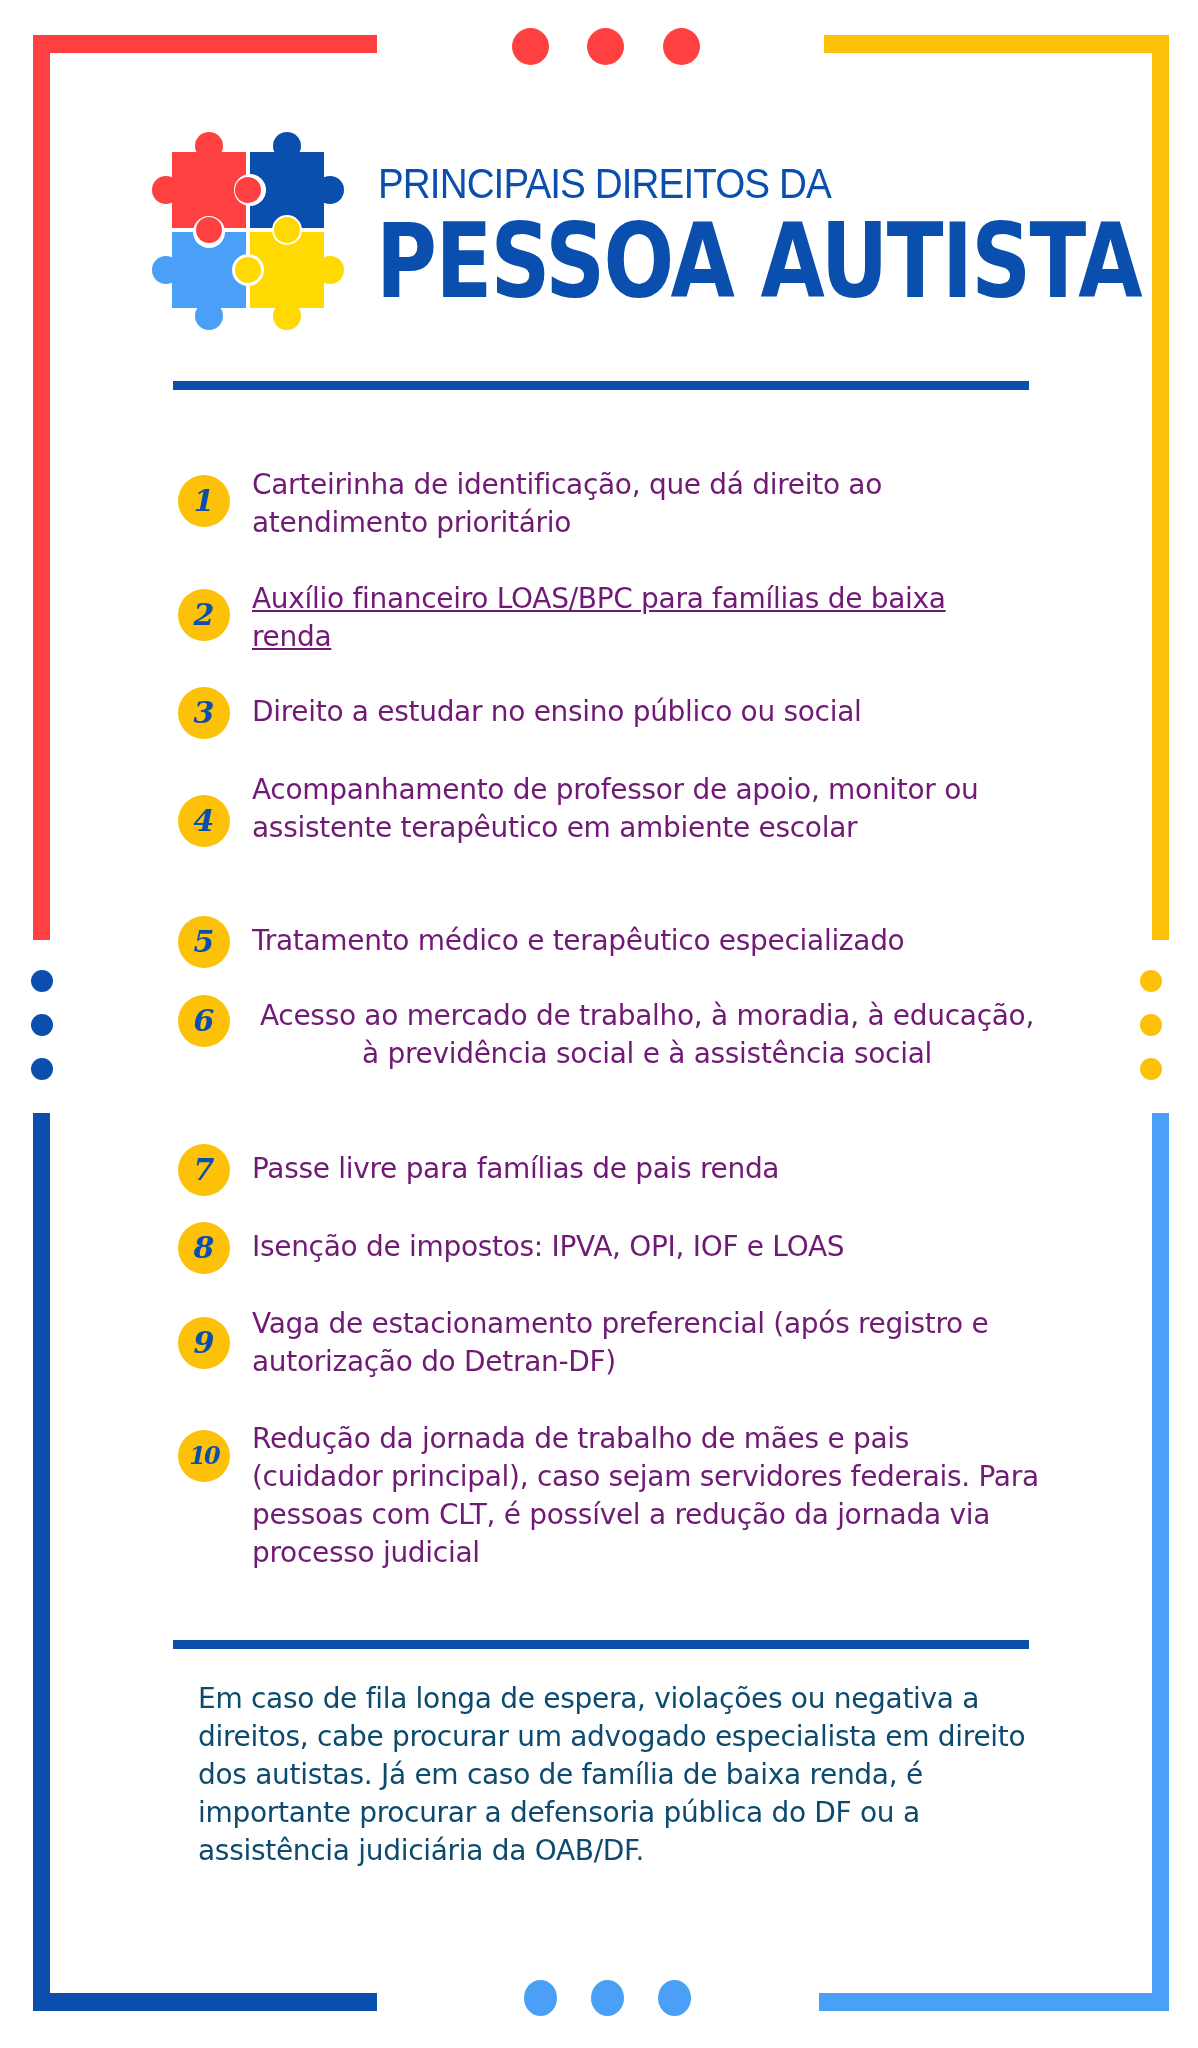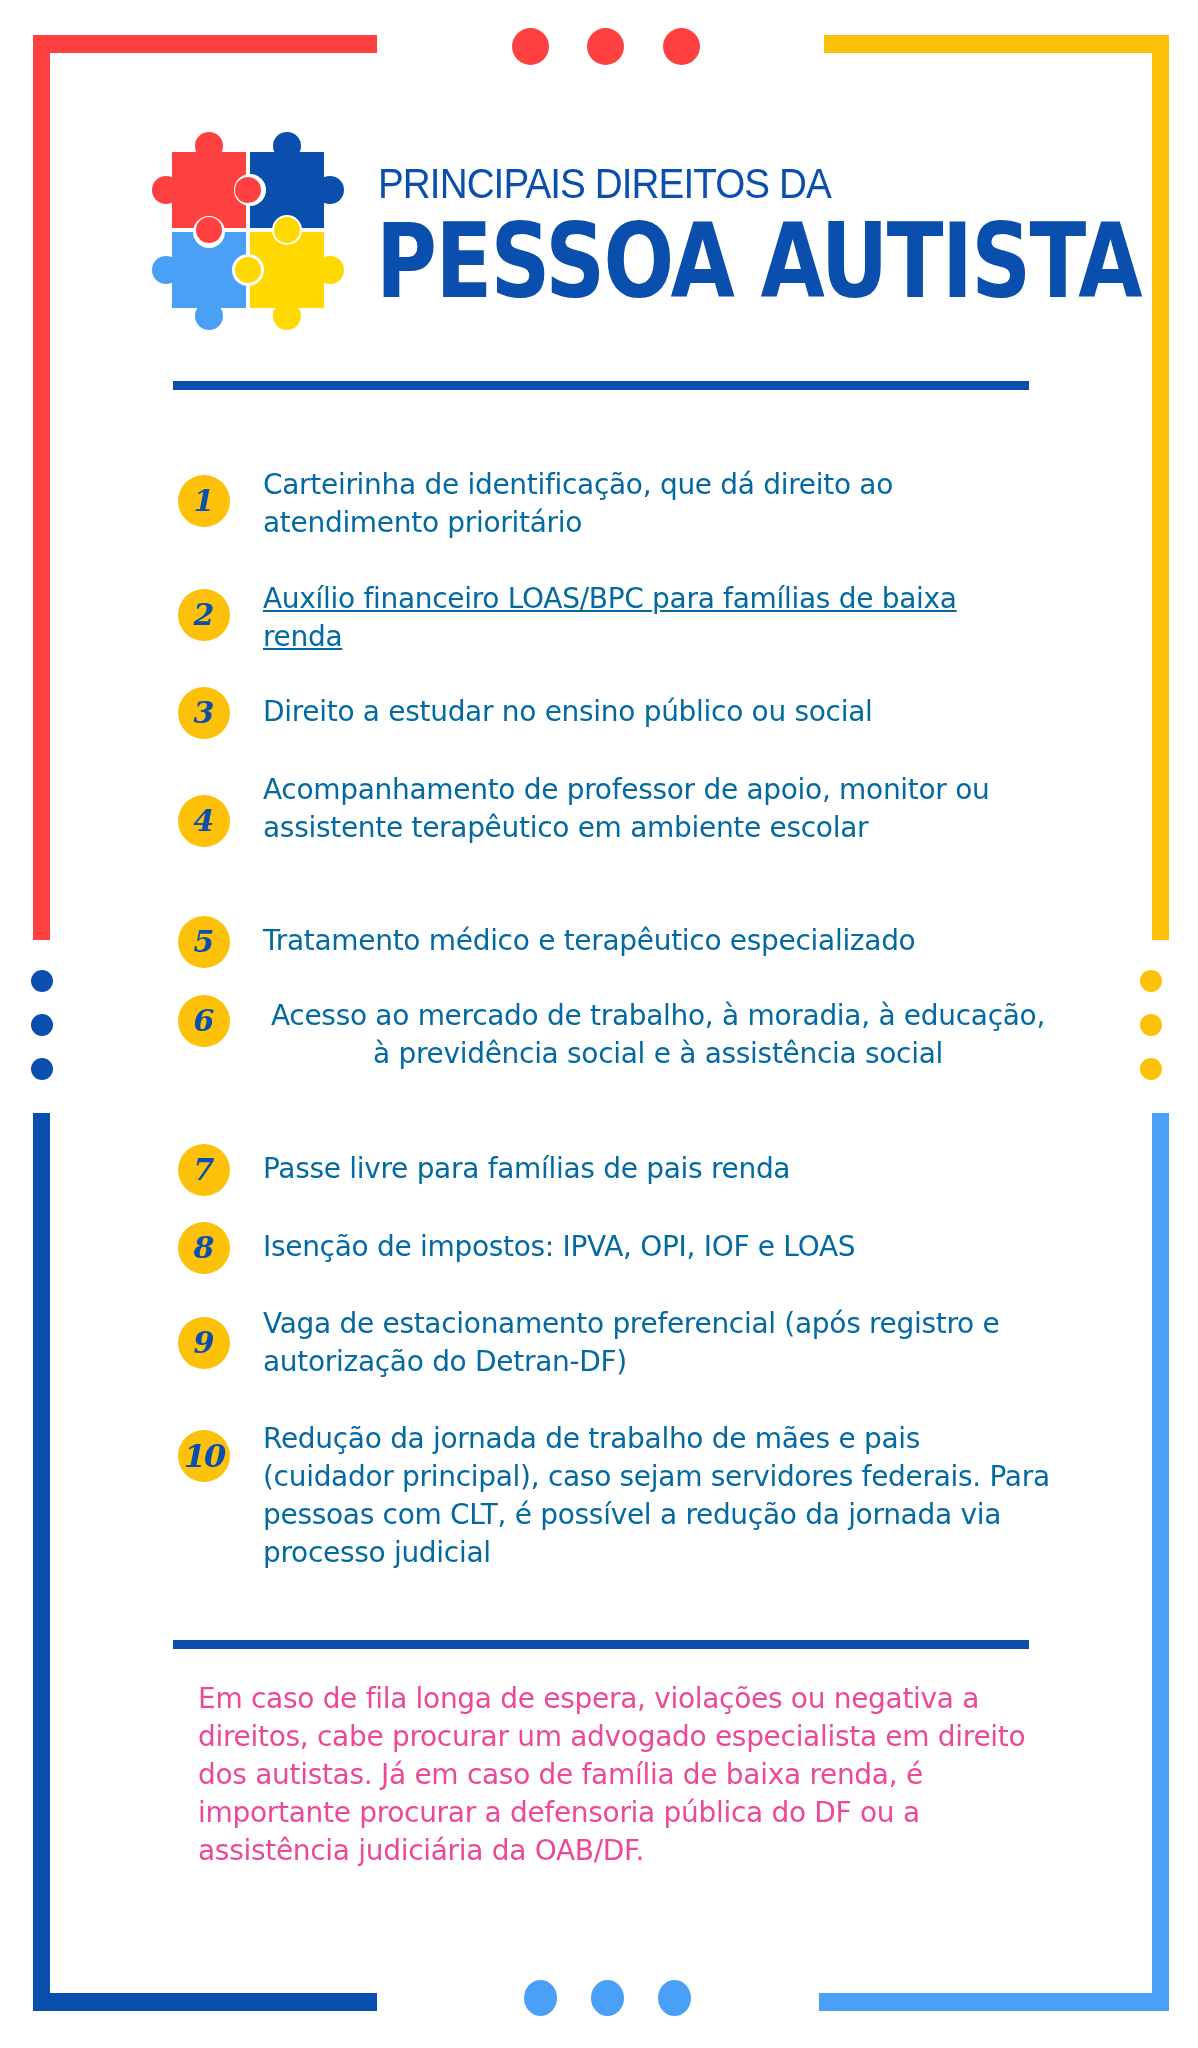--- a/index.html
+++ b/index.html
@@ -5,23 +5,23 @@
   html, body { margin:0; padding:0; background:#ffffff; }
   body { width:1198px; height:2048px; position:relative; overflow:hidden; font-family:"DejaVu Sans", sans-serif; }
   .abs { position:absolute; }
   .bar { position:absolute; }
   .dot { position:absolute; border-radius:50%; }
   .title-small { position:absolute; left:378px; top:160px; font-family:"Liberation Sans", sans-serif; font-size:42px; color:#0a4fad; letter-spacing:-1px; font-weight:normal; white-space:nowrap; transform:scaleX(0.92); transform-origin:left; }
   .title-big { position:absolute; left:376px; top:206px; font-family:"DejaVu Sans", sans-serif; font-weight:bold; font-size:104px; line-height:110px; color:#0a4fad; letter-spacing:-2px; white-space:nowrap; transform:scaleX(0.8); transform-origin:left; }
   .divider { position:absolute; left:173px; width:856px; height:9px; background:#0a4fad; }
   .item { position:absolute; left:178px; width:860px; }
   .badge { position:absolute; left:0; width:52px; height:52px; border-radius:50%; background:#fdc10a; color:#0a4fad; font-family:"DejaVu Serif", serif; font-style:italic; font-weight:bold; font-size:30px; line-height:52px; text-align:center; }
-  .badge.two { font-size:32px; letter-spacing:-2px; }
-  .item-text { position:absolute; left:85px; width:780px; color:#0369a1; font-family:"DejaVu Sans", sans-serif; font-size:28px; line-height:38px; letter-spacing:-0.3px; }
-  .footer { position:absolute; left:198px; top:1680px; width:830px; color:#ec4899; font-family:"DejaVu Sans", sans-serif; font-size:28px; line-height:38px; letter-spacing:-0.3px; }
+  .badge.two { font-size:24px; letter-spacing:-2px; }
+  .item-text { position:absolute; left:74px; width:780px; color:#701a75; font-family:"DejaVu Sans", sans-serif; font-size:28px; line-height:38px; letter-spacing:-0.3px; }
+  .footer { position:absolute; left:198px; top:1680px; width:830px; color:#0c4a6e; font-family:"DejaVu Sans", sans-serif; font-size:28px; line-height:38px; letter-spacing:-0.3px; }
 </style>
 </head>
 <body>
 
 <div class="bar" style="left:33px;top:35px;width:344px;height:18px;background:#fe4040;"></div>
 <div class="bar" style="left:33px;top:35px;width:17px;height:905px;background:#fe4040;"></div>
 
 <div class="dot" style="left:512px;top:28px;width:37px;height:37px;background:#fe4040;"></div>
 <div class="dot" style="left:587px;top:28px;width:37px;height:37px;background:#fe4040;"></div>
 <div class="dot" style="left:663px;top:28px;width:37px;height:37px;background:#fe4040;"></div>

